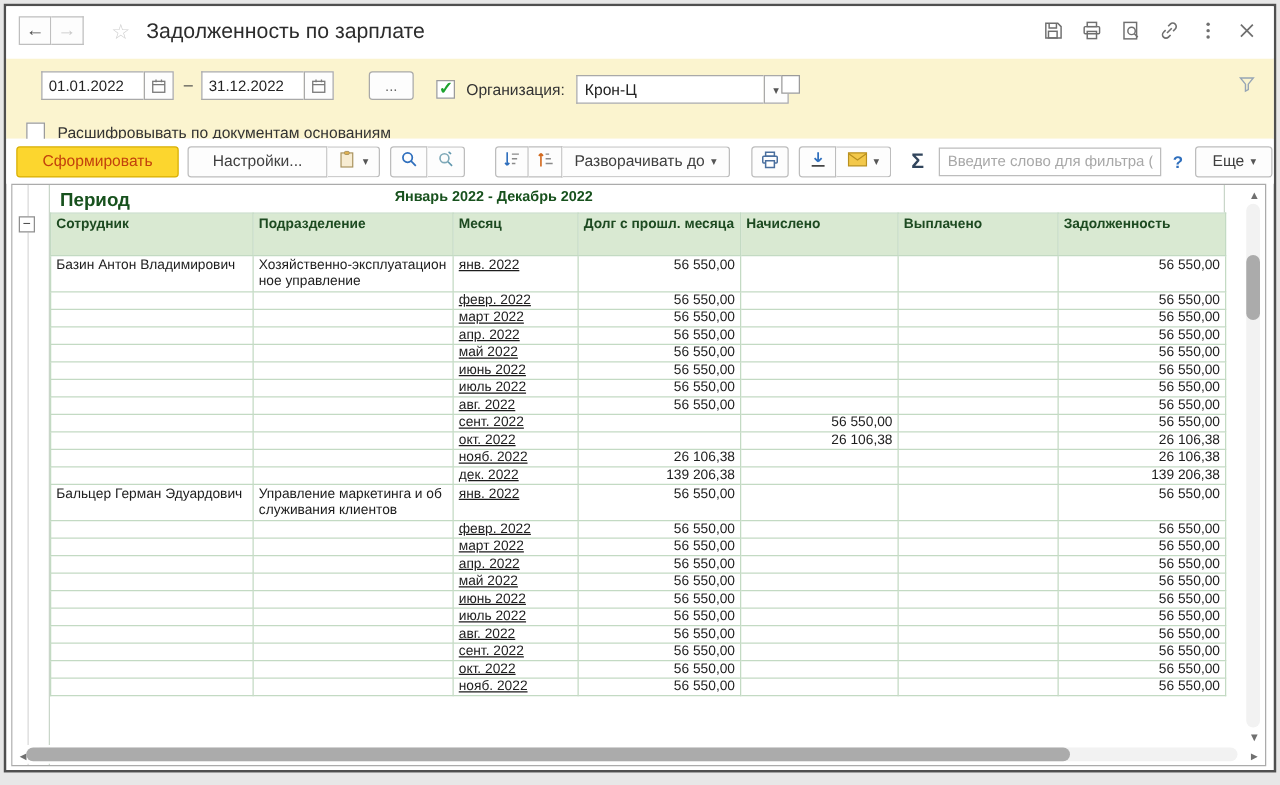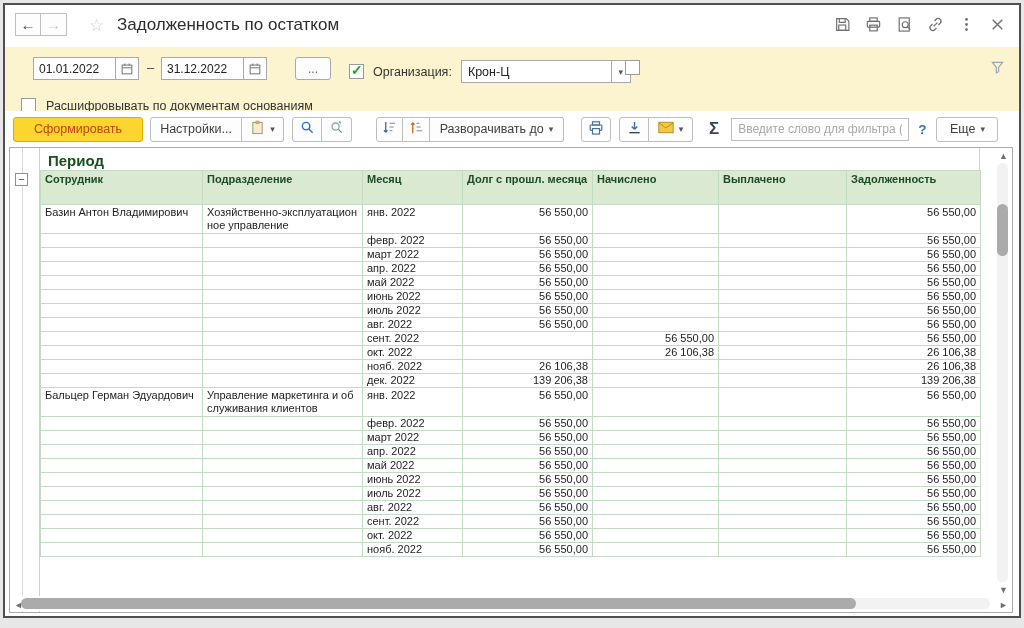--- a/index.html
+++ b/index.html
@@ -58,21 +58,21 @@
   .gutter-line{position:absolute;left:12px;top:0;bottom:0;width:1px;background:#d9d9d9;}
   .collapse-box{position:absolute;left:5px;top:25px;width:13px;height:13px;border:1px solid #8f8f8f;background:#fff;font-size:11px;line-height:11px;text-align:center;color:#444;cursor:pointer;z-index:2;}
   .period-row{position:absolute;left:30px;top:0;width:940px;height:22px;border-right:1px solid #c9d6c9;}
   .period-label{position:absolute;left:8px;top:4px;font-size:15px;font-weight:bold;color:#17511d;}
   .period-value{position:absolute;left:240px;top:4px;width:230px;text-align:center;font-size:11.5px;font-weight:bold;color:#17511d;}
   table.rep{position:absolute;left:30px;top:22px;border-collapse:collapse;table-layout:fixed;width:940px;font-size:11px;color:#1d1d1d;}
   table.rep td{border:1px solid #c3dac3;padding:0 4px;height:14px;line-height:13px;overflow:hidden;}
   table.rep thead td{background:#d9e9d2;color:#1d4a21;font-weight:bold;height:34px;vertical-align:top;padding-top:2px;white-space:normal;cursor:default;}
   td.c-emp,td.c-dept{vertical-align:top;white-space:normal;}
   td.c-dept{word-break:break-all;}
-  td.c-month{white-space:nowrap;}
+  td.c-month{white-space:nowrap;text-decoration:underline;}
   td.c-num{text-align:right;white-space:nowrap;}
   tr.group-start td{height:29px;vertical-align:top;padding-top:1px;}
 
   
   .vscroll{position:absolute;top:1px;right:1px;bottom:16px;width:16px;background:#fff;z-index:3;}
   .vscroll .track{position:absolute;left:2px;top:14px;bottom:14px;width:11px;background:#f2f2f2;border-radius:6px;}
   .vscroll .thumb{position:absolute;left:2px;top:55px;width:11px;height:52px;background:#ababab;border-radius:6px;cursor:pointer;}
   .sb-arrow{position:absolute;font-size:9px;color:#707070;cursor:pointer;}
   .hscroll{position:absolute;left:1px;right:18px;bottom:1px;height:15px;background:#fff;z-index:3;}
   .hscroll .track{position:absolute;left:16px;right:4px;top:2px;height:11px;background:#f2f2f2;border-radius:6px;}
@@ -86,21 +86,21 @@
   <div class="titlebar">
     <div class="nav-group">
       <div class="nav-btn">
           <span>←</span>
         </div>
       <div class="nav-btn disabled">
           <span>→</span>
         </div>
     </div>
     <div class="fav-star">☆</div>
-    <div class="page-title">Задолженность по остатком</div>
+    <div class="page-title">Задолженность по зарплате</div>
     <div class="win-icons">
       <div class="ic">
         <svg width="17" height="17" viewBox="0 0 16 16" fill="none" stroke="#6f6f6f" stroke-width="1.1">
             <path d="M2.5 2.5h9L14 5v8.5H2.5z"></path>
             <path d="M5 2.5v3.5h5.5V2.5"></path>
             <rect x="4.5" y="8.5" width="6.5" height="5"></rect>
           </svg>
       </div>
       <div class="ic">
         <svg width="17" height="17" viewBox="0 0 16 16" fill="none" stroke="#6f6f6f" stroke-width="1.1">
@@ -182,21 +182,21 @@
         <div class="checkbox"></div>
         <span class="fp-label">Расшифровывать по документам основаниям</span>
       </div>
     </div>
   </div>
 
   <div class="toolbar">
     <div class="btn btn-generate">Сформировать</div>
 
     <div class="btn-group" style="margin-left:7px;">
-      <div class="btn" style="width:92px;">Настройки...</div>
+      <div class="btn" style="width:112px;">Настройки...</div>
       <div class="btn" style="width:42px;">
         <span>
           <svg width="15" height="15" viewBox="0 0 16 16">
               <rect x="3" y="2.5" width="10" height="12" fill="#f7ecd2" stroke="#a8915c"></rect>
               <rect x="6" y="1.2" width="4" height="2.6" rx="0.8" fill="#e0b152" stroke="#a8915c" stroke-width="0.8"></rect>
             </svg>
         </span>
         <span class="caret">▾</span>
       </div>
     </div>
@@ -283,20 +283,21 @@
   </div>
 
   <div class="report">
     <div class="gutter">
       <div class="gutter-line"></div>
     </div>
     <div class="collapse-box">−</div>
 
     <div class="period-row">
       <span class="period-label">Период</span>
+      <span class="period-value">Январь 2022 - Декабрь 2022</span>
     </div>
 
     <table class="rep">
       <colgroup>
         <col style="width:162px">
           <col style="width:160px">
           <col style="width:100px">
         <col style="width:130px">
           <col style="width:126px">
           <col style="width:128px">

